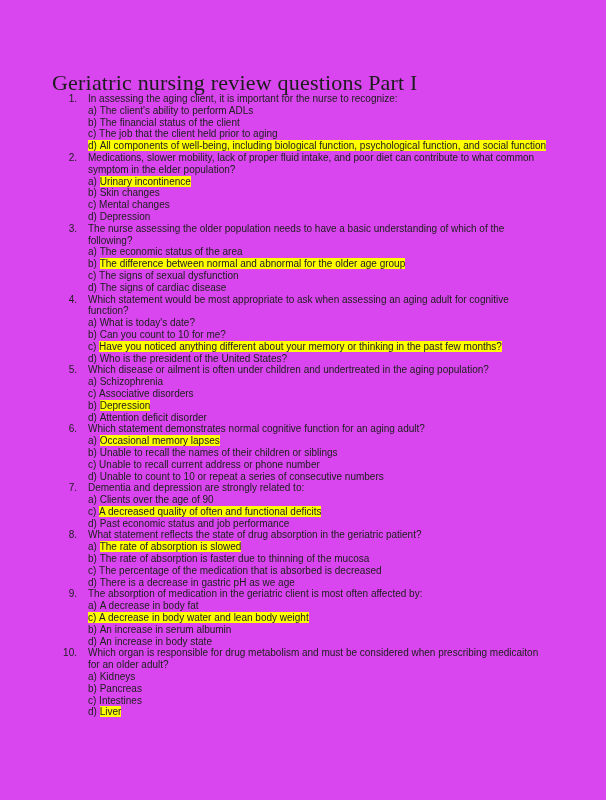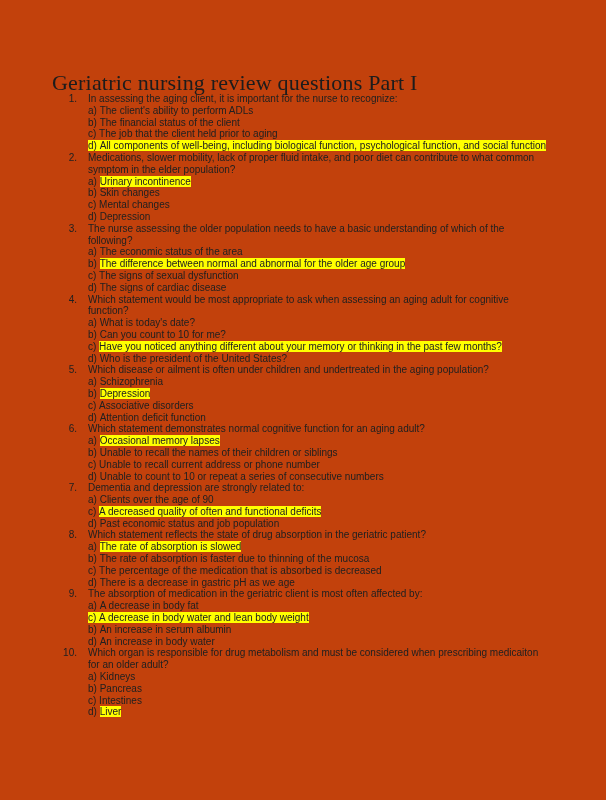--- a/index.html
+++ b/index.html
@@ -4,21 +4,21 @@
 <style>
   html, body {
     margin: 0;
     padding: 0;
     background: #ffffff;
   }
   .page {
     position: relative;
     width: 606px;
     height: 800px;
-    background: #c2410c;
+    background: #d946ef;
     overflow: hidden;
     font-family: "Liberation Sans", sans-serif;
     color: #202020;
   }
   .doc-title {
     position: absolute;
     left: 52px;
     top: 55px;
     font-family: "Liberation Serif", serif;
     font-weight: 400;
@@ -130,25 +130,25 @@
     </div>
   </div>
 
   <div class="question">
     <span class="q-num">5.</span>
     <div class="q-body">
       <span class="q-text">Which disease or ailment is often under children and undertreated in the aging population?</span>
       <div>
   <span class="option"><span>a)&nbsp;</span><span>Schizophrenia</span></span>
 
+  <span class="option"><span>c)&nbsp;</span><span>Associative disorders</span></span>
+
   <span class="option"><span>b)&nbsp;</span><span class="hl">Depression</span></span>
 
-  <span class="option"><span>c)&nbsp;</span><span>Associative disorders</span></span>
-
-  <span class="option"><span>d)&nbsp;</span><span>Attention deficit function</span></span>
+  <span class="option"><span>d)&nbsp;</span><span>Attention deficit disorder</span></span>
 </div>
     </div>
   </div>
 
   <div class="question">
     <span class="q-num">6.</span>
     <div class="q-body">
       <span class="q-text">Which statement demonstrates normal cognitive function for an aging adult?</span>
       <div>
   <span class="option"><span>a)&nbsp;</span><span class="hl">Occasional memory lapses</span></span>
@@ -165,29 +165,29 @@
   <div class="question">
     <span class="q-num">7.</span>
     <div class="q-body">
       <span class="q-text">Dementia and depression are strongly related to:</span>
       <div>
   <span class="option"><span>a)&nbsp;</span><span>Clients over the age of 90</span></span>
 
 
   <span class="option"><span>c)&nbsp;</span><span class="hl">A decreased quality of often and functional deficits</span></span>
 
-  <span class="option"><span>d)&nbsp;</span><span>Past economic status and job population</span></span>
+  <span class="option"><span>d)&nbsp;</span><span>Past economic status and job performance</span></span>
 </div>
     </div>
   </div>
 
   <div class="question">
     <span class="q-num">8.</span>
     <div class="q-body">
-      <span class="q-text">Which statement reflects the state of drug absorption in the geriatric patient?</span>
+      <span class="q-text">What statement reflects the state of drug absorption in the geriatric patient?</span>
       <div>
   <span class="option"><span>a)&nbsp;</span><span class="hl">The rate of absorption is slowed</span></span>
 
   <span class="option"><span>b)&nbsp;</span><span>The rate of absorption is faster due to thinning of the mucosa</span></span>
 
   <span class="option"><span>c)&nbsp;</span><span>The percentage of the medication that is absorbed is decreased</span></span>
 
   <span class="option"><span>d)&nbsp;</span><span>There is a decrease in gastric pH as we age</span></span>
 </div>
     </div>
@@ -197,21 +197,21 @@
     <span class="q-num">9.</span>
     <div class="q-body">
       <span class="q-text">The absorption of medication in the geriatric client is most often affected by:</span>
       <div>
   <span class="option"><span>a)&nbsp;</span><span>A decrease in body fat</span></span>
 
   <span class="option"><span class="hl">c)&nbsp;</span><span class="hl">A decrease in body water and lean body weight</span></span>
 
   <span class="option"><span>b)&nbsp;</span><span>An increase in serum albumin</span></span>
 
-  <span class="option"><span>d)&nbsp;</span><span>An increase in body water</span></span>
+  <span class="option"><span>d)&nbsp;</span><span>An increase in body state</span></span>
 </div>
     </div>
   </div>
 
   <div class="question">
     <span class="q-num">10.</span>
     <div class="q-body">
       <span class="q-text">Which organ is responsible for drug metabolism and must be considered when prescribing medicaiton for an older adult?</span>
       <div>
   <span class="option"><span>a)&nbsp;</span><span>Kidneys</span></span>

